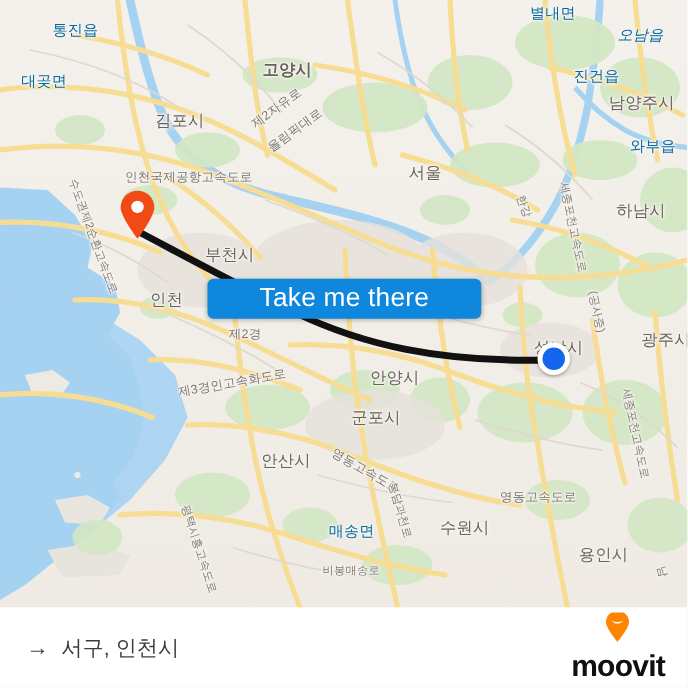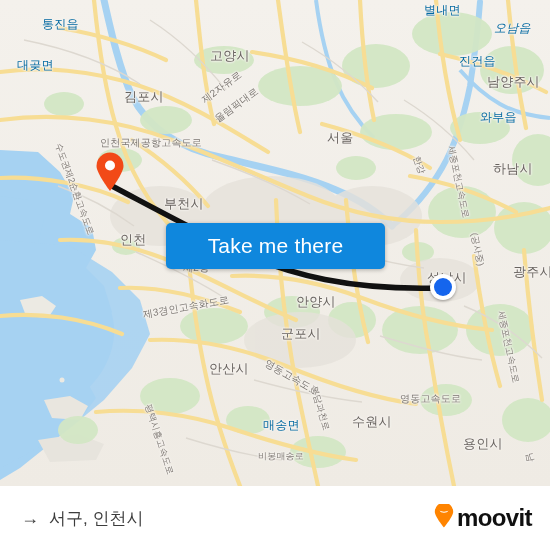--- a/index.html
+++ b/index.html
@@ -87,21 +87,21 @@
     border-radius: 50%;
     background: #1565ed;
   }
 
   
   #cta {
     position: absolute;
     left: 166px;
     top: 223px;
     width: 219px;
-    height: 46px;
+    height: 32px;
     border: none;
     border-radius: 5px;
     background: #0f87dd;
     color: #ffffff;
     font-family: "Liberation Sans", sans-serif;
     font-size: 21px;
     letter-spacing: .2px;
     cursor: pointer;
     box-shadow: 0 1px 4px rgba(0,0,0,.28);
     padding: 0;
@@ -150,20 +150,21 @@
   #footer-route .arrow {
     font-size: 18px;
     color: #3c3c3c;
     line-height: 1;
     padding: 0 1px;
   }
   #brand {
     display: flex;
     align-items: center;
     gap: 3px;
+    flex-direction: column;
   }
   #brand .brand-name {
     font-size: 24px;
     font-weight: bold;
     color: #101010;
     letter-spacing: -.6px;
     line-height: 1;
   }
 </style>
 </head>
@@ -287,26 +288,26 @@
         <path d="M332,246 C362,256 392,264 424,268"></path>
         <path d="M464,306 C494,318 520,336 542,358"></path>
         <path d="M186,438 C218,448 250,456 282,460"></path>
       </g>
     </svg>
 
     <div class="map-layer" id="map-labels">
         <div class="lbl town" style="left: 42px; top: 18px;">통진읍</div>
         <div class="lbl town" style="left: 17px; top: 59px;">대곶면</div>
         <div class="lbl city" style="left: 124px; top: 90px;">김포시</div>
-        <div class="lbl city" style="left: 210px; top: 49px;">고양시</div>
+        <div class="lbl city" style="left: 210px; top: 49px; font-weight: bold;">고양시</div>
         <div class="lbl town" style="left: 424px; top: 4px;">별내면</div>
         <div class="lbl town" style="left: 494px; top: 22px; font-style: italic;">오남읍</div>
         <div class="lbl town" style="left: 459px; top: 55px;">진건읍</div>
         <div class="lbl city" style="left: 487px; top: 75px;">남양주시</div>
-        <div class="lbl town" style="left: 480px; top: 111px;">와부읍</div>
+        <div class="lbl town" style="left: 504px; top: 111px;">와부읍</div>
         <div class="lbl city" style="left: 327px; top: 131px;">서울</div>
         <div class="lbl city" style="left: 493px; top: 162px;">하남시</div>
         <div class="lbl city" style="left: 513px; top: 265px;">광주시</div>
         <div class="lbl city" style="left: 427px; top: 271px;">성남시</div>
         <div class="lbl city" style="left: 164px; top: 197px;">부천시</div>
         <div class="lbl town" style="left: 227px; top: 211px; margin-top: 28px;">광명시</div>
         <div class="lbl city" style="left: 120px; top: 233px;">인천</div>
         <div class="lbl city" style="left: 296px; top: 295px;">안양시</div>
         <div class="lbl city" style="left: 281px; top: 327px;">군포시</div>
         <div class="lbl city" style="left: 209px; top: 362px;">안산시</div>

